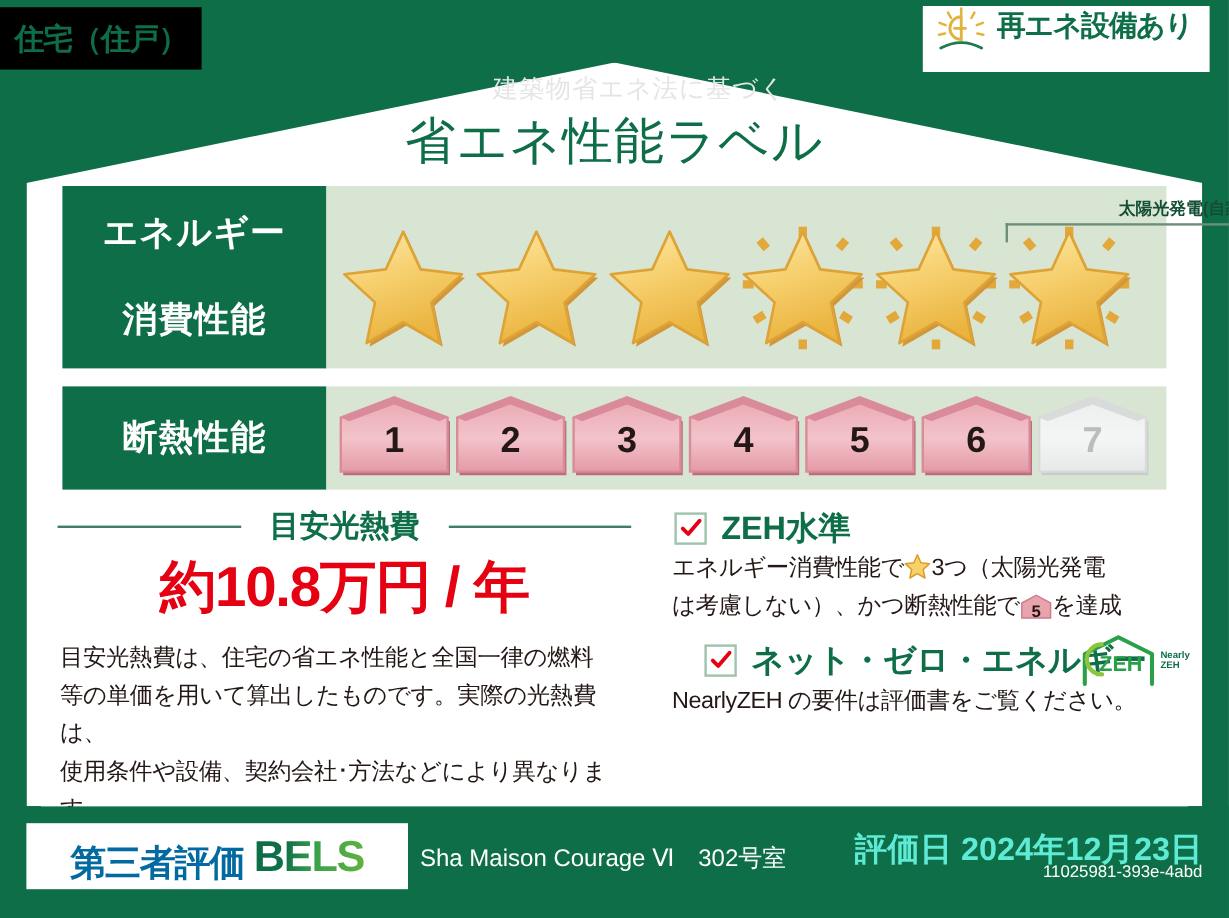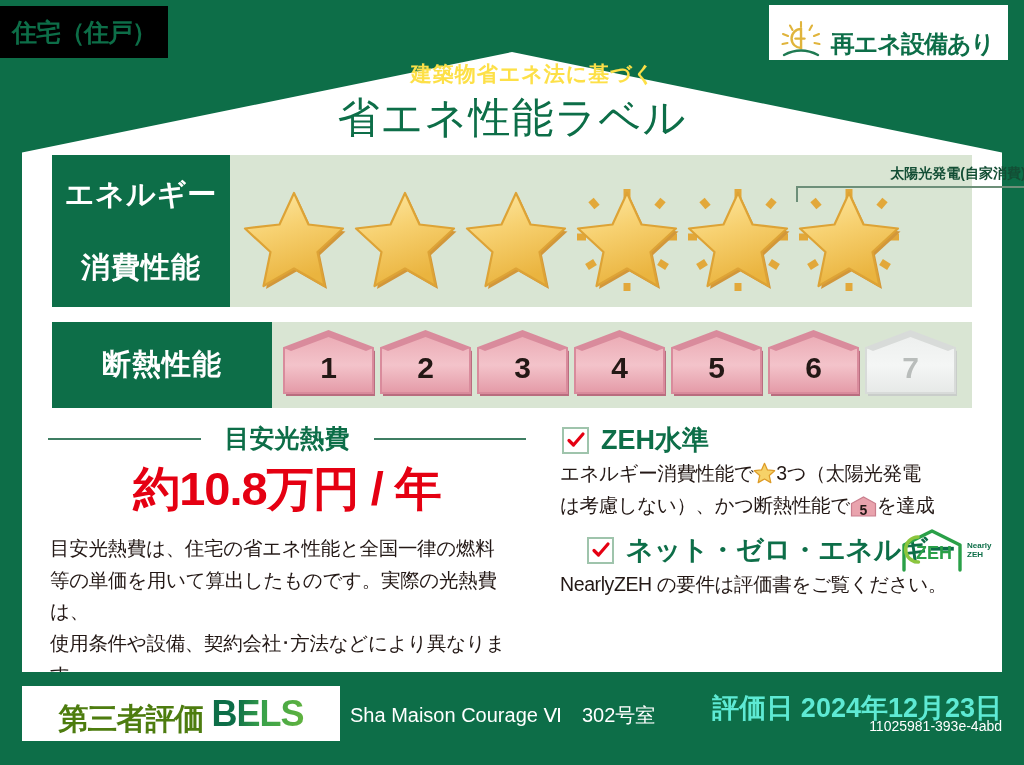--- a/index.html
+++ b/index.html
@@ -27,42 +27,42 @@
   
   .badge-dwelling{
     position:absolute;left:0px;top:6px;width:168px;height:52px;
     background:#000000;display:flex;align-items:center;justify-content:center;
   }
   .badge-dwelling span{
     color:#0d6e48;font-size:25px;font-weight:bold;letter-spacing:-1px;
   }
   .badge-renew{
     position:absolute;right:16px;top:5px;height:55px;
-    background:#ffffff;display:flex;align-items:flex-end;
+    background:#ffffff;display:flex;align-items:flex-start;
     padding:0 14px 0 10px;gap:8px;
   }
   .badge-renew .txt{color:#0d6e48;font-size:24px;font-weight:bold;letter-spacing:-1px;}
   .solar-icon{width:44px;height:40px;flex:0 0 auto;}
 
   
   .title-wrap{position:absolute;left:0;top:60px;width:1024px;text-align:center;}
-  .title-sub{color:#fde047;font-size:21px;font-weight:bold;letter-spacing:1px;padding-left:42px;}
+  .title-sub{color:#e5e5e5;font-size:21px;font-weight:normal;letter-spacing:1px;padding-left:42px;}
   .title-main{color:#0d6e48;font-size:42px;font-weight:normal;letter-spacing:1px;margin-top:2px;}
 
   
   .row{position:absolute;display:flex;}
   .row-label{
     background:#0d6e48;color:#ffffff;display:flex;flex-direction:column;
     align-items:center;justify-content:center;text-align:center;
     font-weight:bold;letter-spacing:1px;flex:0 0 auto;
   }
   .row-body{background:#d9e5d3;flex:1 1 auto;position:relative;}
 
   #row-energy{left:52px;top:155px;width:920px;height:152px;}
-  #row-energy .row-label{width:178px;font-size:29px;line-height:1.28;gap:36px;}
+  #row-energy .row-label{width:220px;font-size:29px;line-height:1.28;gap:36px;}
   #row-insul{left:52px;top:322px;width:920px;height:86px;}
   #row-insul .row-label{width:220px;font-size:29px;}
 
   
   .solar-note{
     position:absolute;left:565px;top:10px;width:340px;text-align:center;
     color:#134e35;font-size:14px;font-weight:bold;letter-spacing:0px;
   }
   .bracket{
     position:absolute;left:566px;top:31px;width:338px;height:14px;
@@ -133,21 +133,21 @@
     position:absolute;left:69px;top:14px;width:30px;
     color:#0d6e48;font-size:8px;font-weight:bold;line-height:1.1;
   }
 
   
   .footer{position:absolute;left:0;top:672px;width:1024px;height:93px;background:#0d6e48;}
   .bels-plate{
     position:absolute;left:22px;top:14px;width:318px;height:55px;
     background:#ffffff;display:flex;align-items:center;justify-content:center;gap:8px;
   }
-  .bels-jp{color:#4d7c0f;font-size:30px;font-weight:bold;letter-spacing:-1px;margin-top:12px;}
+  .bels-jp{color:#0369a1;font-size:30px;font-weight:bold;letter-spacing:-1px;margin-top:12px;}
   .bels-logo{font-size:36px;font-weight:bold;letter-spacing:-1px;
     background:linear-gradient(100deg,#0d6e48 0%,#0d6e48 28%,#3aa24a 56%,#63b43e 100%);
     -webkit-background-clip:text;background-clip:text;color:transparent;}
   .bldg{
     position:absolute;left:350px;top:30px;
     color:#ffffff;font-size:20px;letter-spacing:0px;white-space:pre;
   }
   .eval-date{
     position:absolute;right:22px;top:18px;
     color:#5eead4;font-size:27px;font-weight:bold;letter-spacing:0px;text-align:right;

